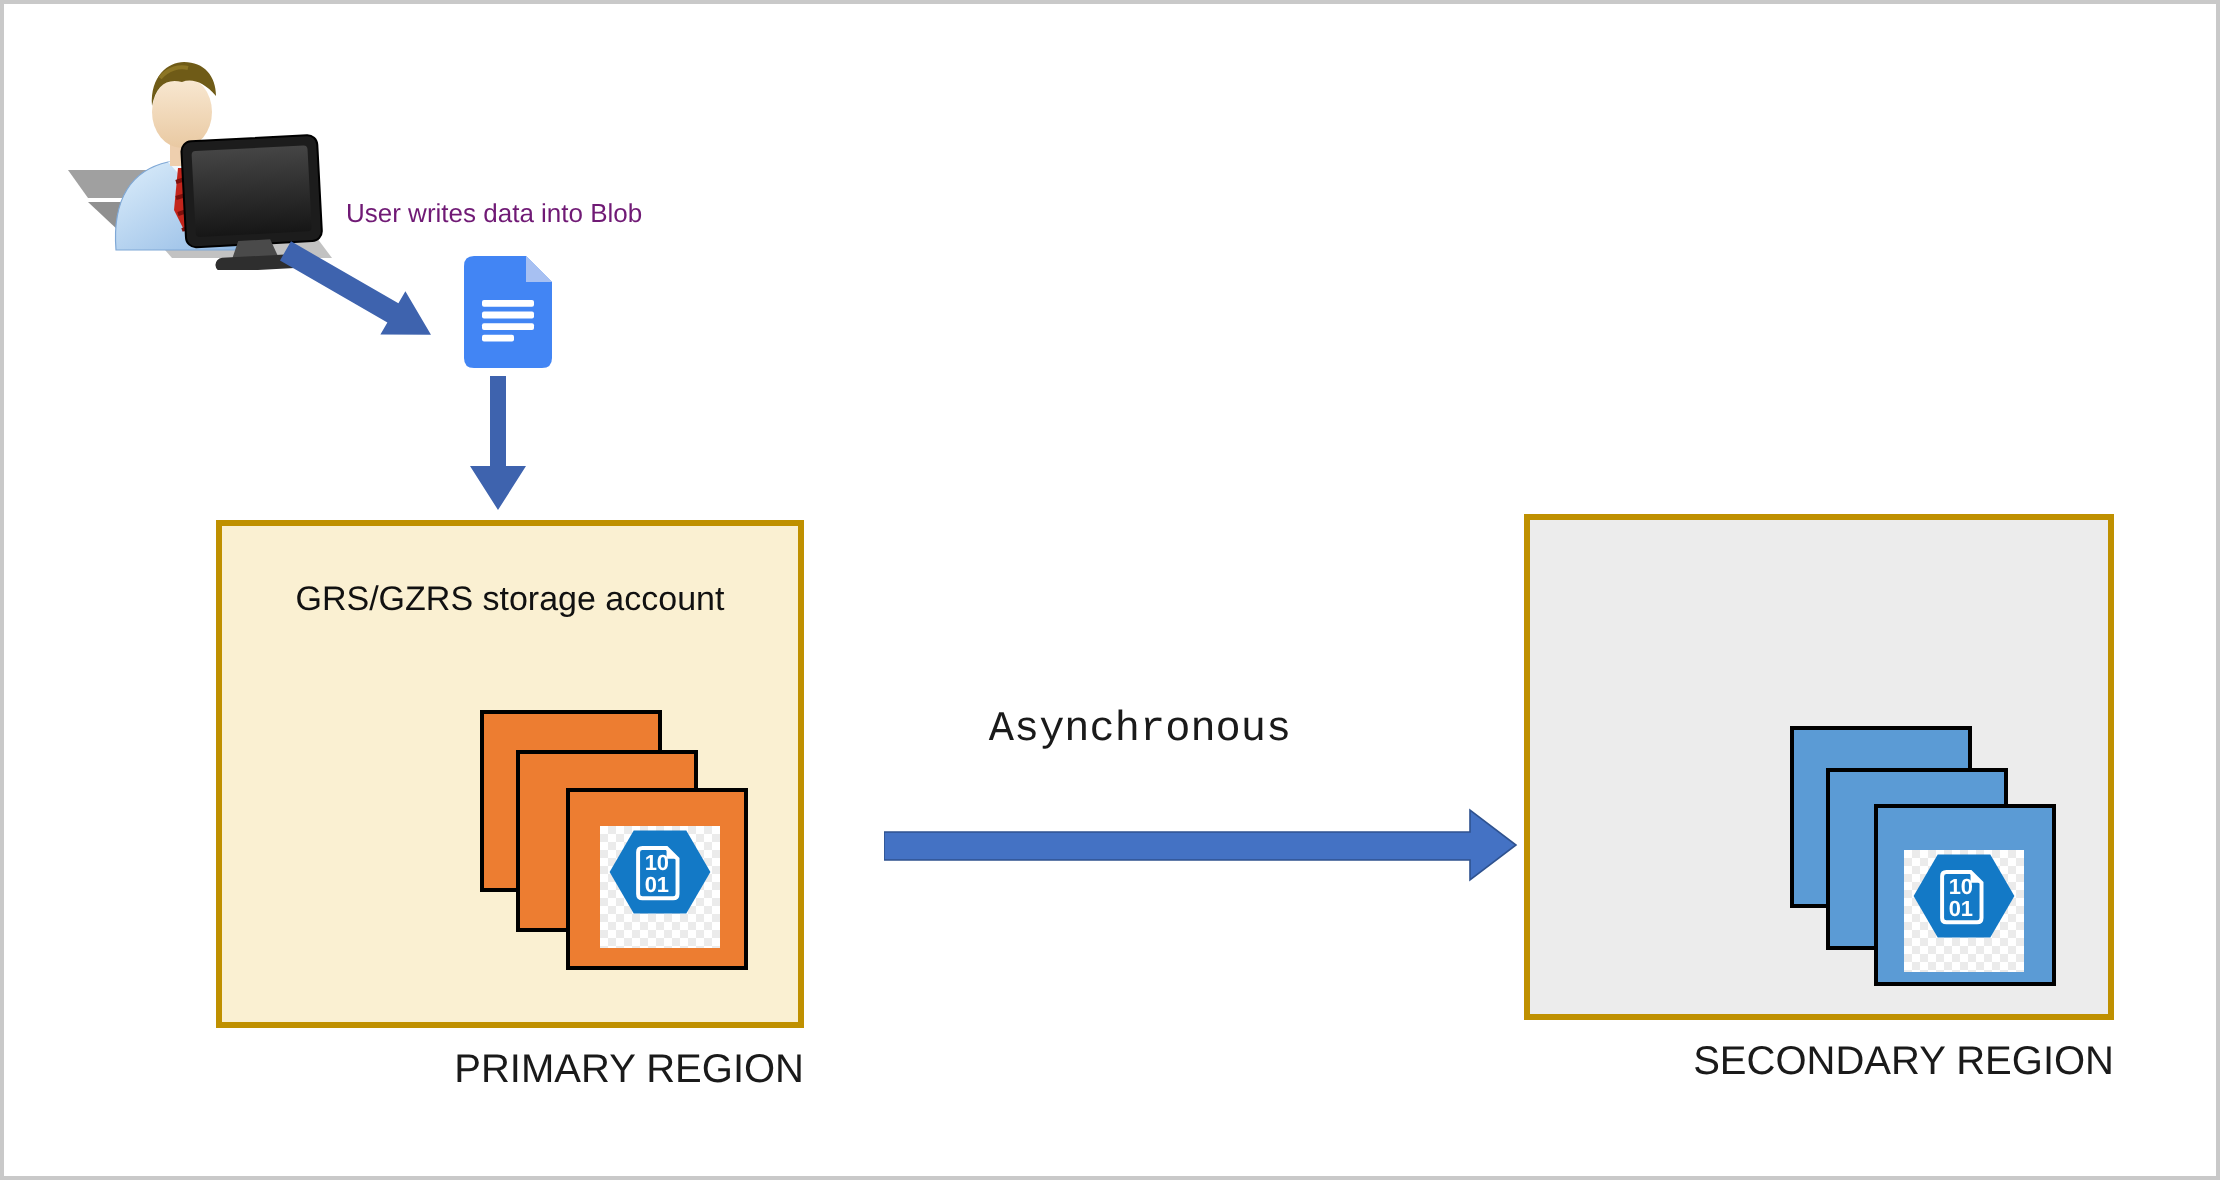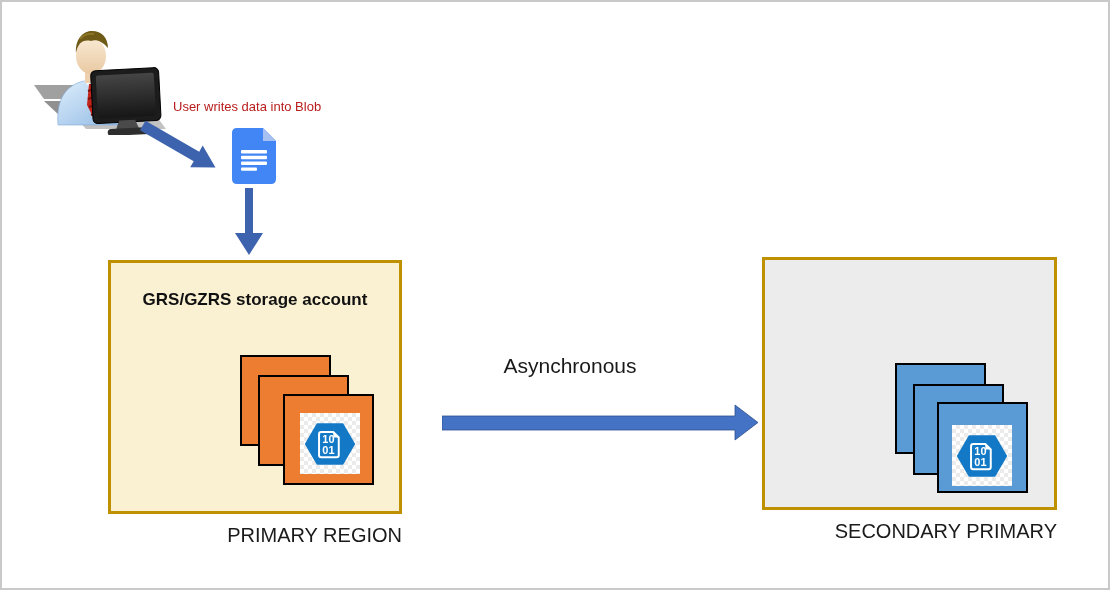--- a/index.html
+++ b/index.html
@@ -2,44 +2,44 @@
 <html style="--gold-border: #BF9000; --primary-fill: #FAF0D2; --secondary-fill: #ECECEC; --orange-square: #ED7D31; --blue-square: #5B9BD5; --arrow-blue: #4472C4; --arrow-blue-dark: #3E63AE; --hexagon-blue: #1379C6; --doc-blue: #4285F4; --doc-fold: #A7C0F2; --canvas-border: #C9C9C9;"><head>
 <meta charset="utf-8">
 <style>
   html,body{margin:0;padding:0;background:#fff;font-family:"Liberation Sans",sans-serif;}
   .canvas{
     position:relative;width:1110px;height:590px;box-sizing:border-box;
     border:2px solid var(--canvas-border,#c9c9c9);background:#fff;overflow:hidden;
   }
   .abs{position:absolute;}
   
-  .user-label{left:171px;top:97px;width:200px;font-size:13px;color:#b91c1c;}
+  .user-label{left:171px;top:97px;width:200px;font-size:13px;color:#701a75;}
   
   .region-box{box-sizing:border-box;border:3px solid var(--gold-border,#BF9000);}
   .primary-box{left:106px;top:258px;width:294px;height:254px;background:var(--primary-fill,#FAF0D2);}
   .secondary-box{left:760px;top:255px;width:295px;height:253px;background:var(--secondary-fill,#ECECEC);}
-  .box-title{position:absolute;left:0;top:27px;width:100%;text-align:center;font-weight:bold;font-size:17px;color:#111;}
+  .box-title{position:absolute;left:0;top:27px;width:100%;text-align:center;font-weight:normal;font-size:17px;color:#111;}
   .region-label{font-size:20px;color:#1a1a1a;text-align:right;}
   .primary-label{left:106px;top:522px;width:294px;}
   .secondary-label{left:760px;top:518px;width:295px;}
   
   .sq{position:absolute;width:91px;height:91px;box-sizing:border-box;border:2px solid #000;}
   .sq.orange{background:var(--orange-square,#ED7D31);}
   .sq.blue{background:var(--blue-square,#5B9BD5);}
   .p-sq1{left:129px;top:92px;} .p-sq2{left:147px;top:112px;} .p-sq3{left:172px;top:131px;}
   .s-sq1{left:130px;top:103px;} .s-sq2{left:148px;top:124px;} .s-sq3{left:172px;top:142px;}
   
   .patch{position:absolute;width:60px;height:61px;background:#fff;
     background-image:repeating-conic-gradient(#ebebeb 0% 25%, transparent 0% 50%);
-    background-size:8px 8px;display:flex;align-items:center;justify-content:center;}
+    background-size:8px 8px;display:flex;align-items:flex-start;justify-content:center;}
   .p-patch{left:15px;top:17px;} .s-patch{left:13px;top:21px;}
   .hex-fill{fill:var(--hexagon-blue,#1379C6);}
   .hex-num{fill:#fff;font-family:"Liberation Sans",sans-serif;font-weight:bold;font-size:10px;}
   
-  .repl-text{left:440px;top:349px;width:256px;text-align:center;font-size:21px;line-height:29px;color:#1a1a1a;}
+  .repl-text{left:440px;top:349px;width:256px;text-align:center;font-size:21px;line-height:29px;color:#1a1a1a;font-family:Liberation Mono, monospace;}
   
   .arrow-fill{fill:var(--arrow-blue,#4472C4);}
   .arrow-fill-dark{fill:var(--arrow-blue-dark,#3E63AE);}
   .doc-body{fill:var(--doc-blue,#4285F4);}
   .doc-fold{fill:var(--doc-fold,#A7C0F2);}
 </style>
 </head>
 <body>
 
 <div class="canvas">
@@ -141,15 +141,15 @@
         <svg width="56" height="46" viewBox="0 0 48 42">
           <polygon class="hex-fill" points="1,21 12,2 36,2 47,21 36,40 12,40"></polygon>
           <path d="M16,10 H27 L32,15 V31 Q32,33 30,33 H16 Q14,33 14,31 V12 Q14,10 16,10 Z" fill="none" stroke="#fff" stroke-width="1.8"></path>
           <polygon points="27,10 32,15 27,15" fill="#fff"></polygon>
           <text class="hex-num" x="17" y="20">10</text>
           <text class="hex-num" x="17" y="30">01</text>
         </svg>
       </div>
     </div>
   </div>
-  <div class="abs region-label secondary-label">SECONDARY PRIMARY</div>
+  <div class="abs region-label secondary-label">SECONDARY REGION</div>
 
 </div>
 
 </body></html>

